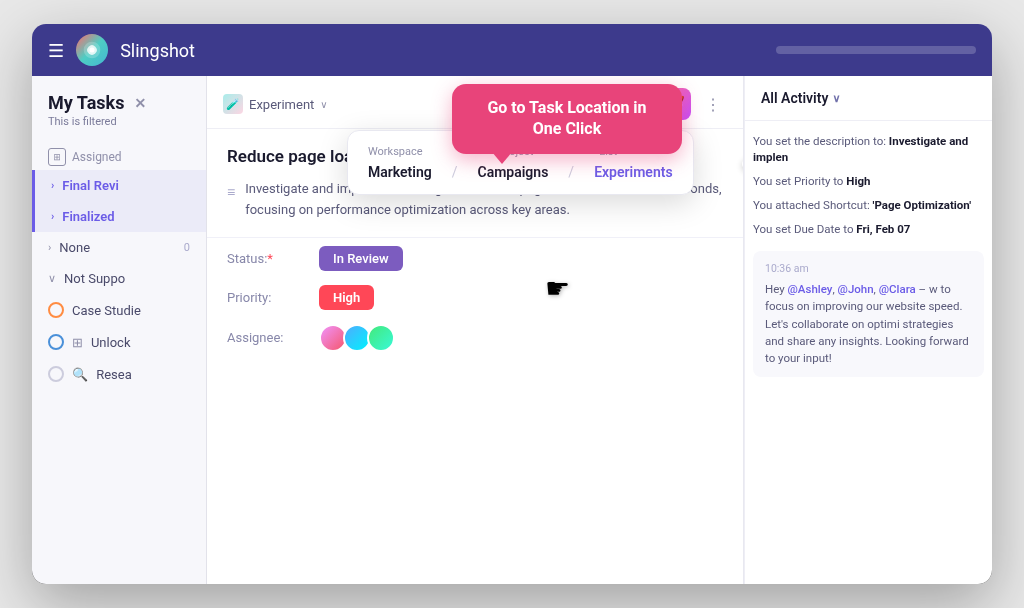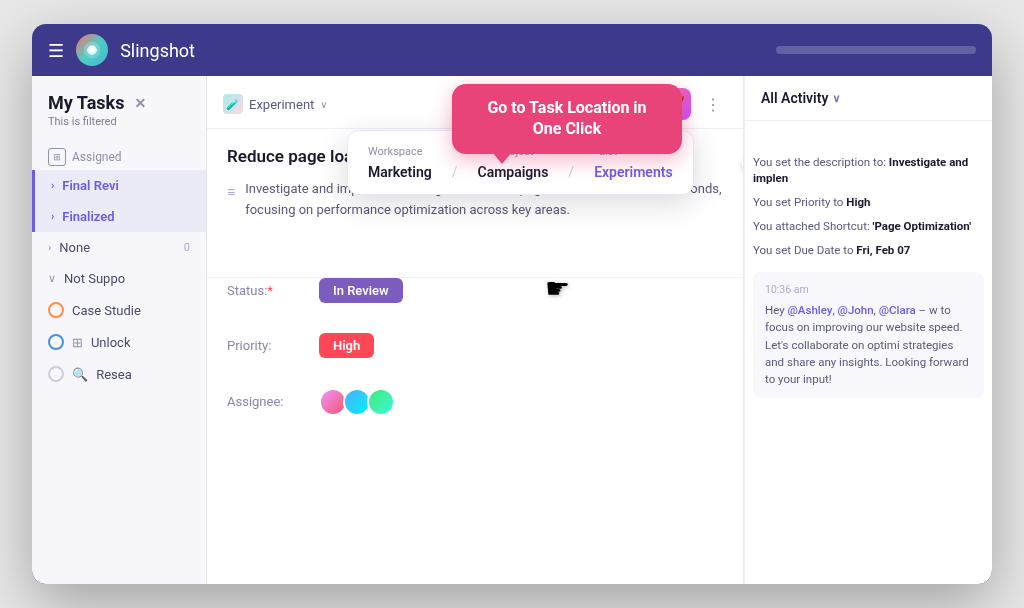--- a/index.html
+++ b/index.html
@@ -227,26 +227,25 @@
       display: flex;
       gap: 10px;
     }
     .desc-icon {
       font-size: 14px;
       color: #aaaacc;
       flex-shrink: 0;
       margin-top: 2px;
     }
     .task-fields {
-      padding: 0 20px;
+      padding: 8px 20px;
       display: flex;
       flex-direction: column;
-      gap: 30px;
+      gap: 14px;
       border-top: 1px solid #f0f0f8;
-      margin-top: 40px;
     }
     .field-row {
       display: flex;
       align-items: center;
       gap: 12px;
     }
     .field-label {
       font-size: 13px;
       color: #8888aa;
       width: 80px;
@@ -290,21 +289,20 @@
 
     
     .activity-panel {
       width: 248px;
       background: white;
       border-left: 1px solid #eeeef5;
       display: flex;
       flex-direction: column;
       flex-shrink: 0;
       overflow: hidden;
-      gap: 21px;
     }
     .activity-header {
       padding: 14px 16px;
       border-bottom: 1px solid #eeeef5;
       display: flex;
       align-items: center;
       justify-content: space-between;
     }
     .activity-title {
       font-size: 14px;

